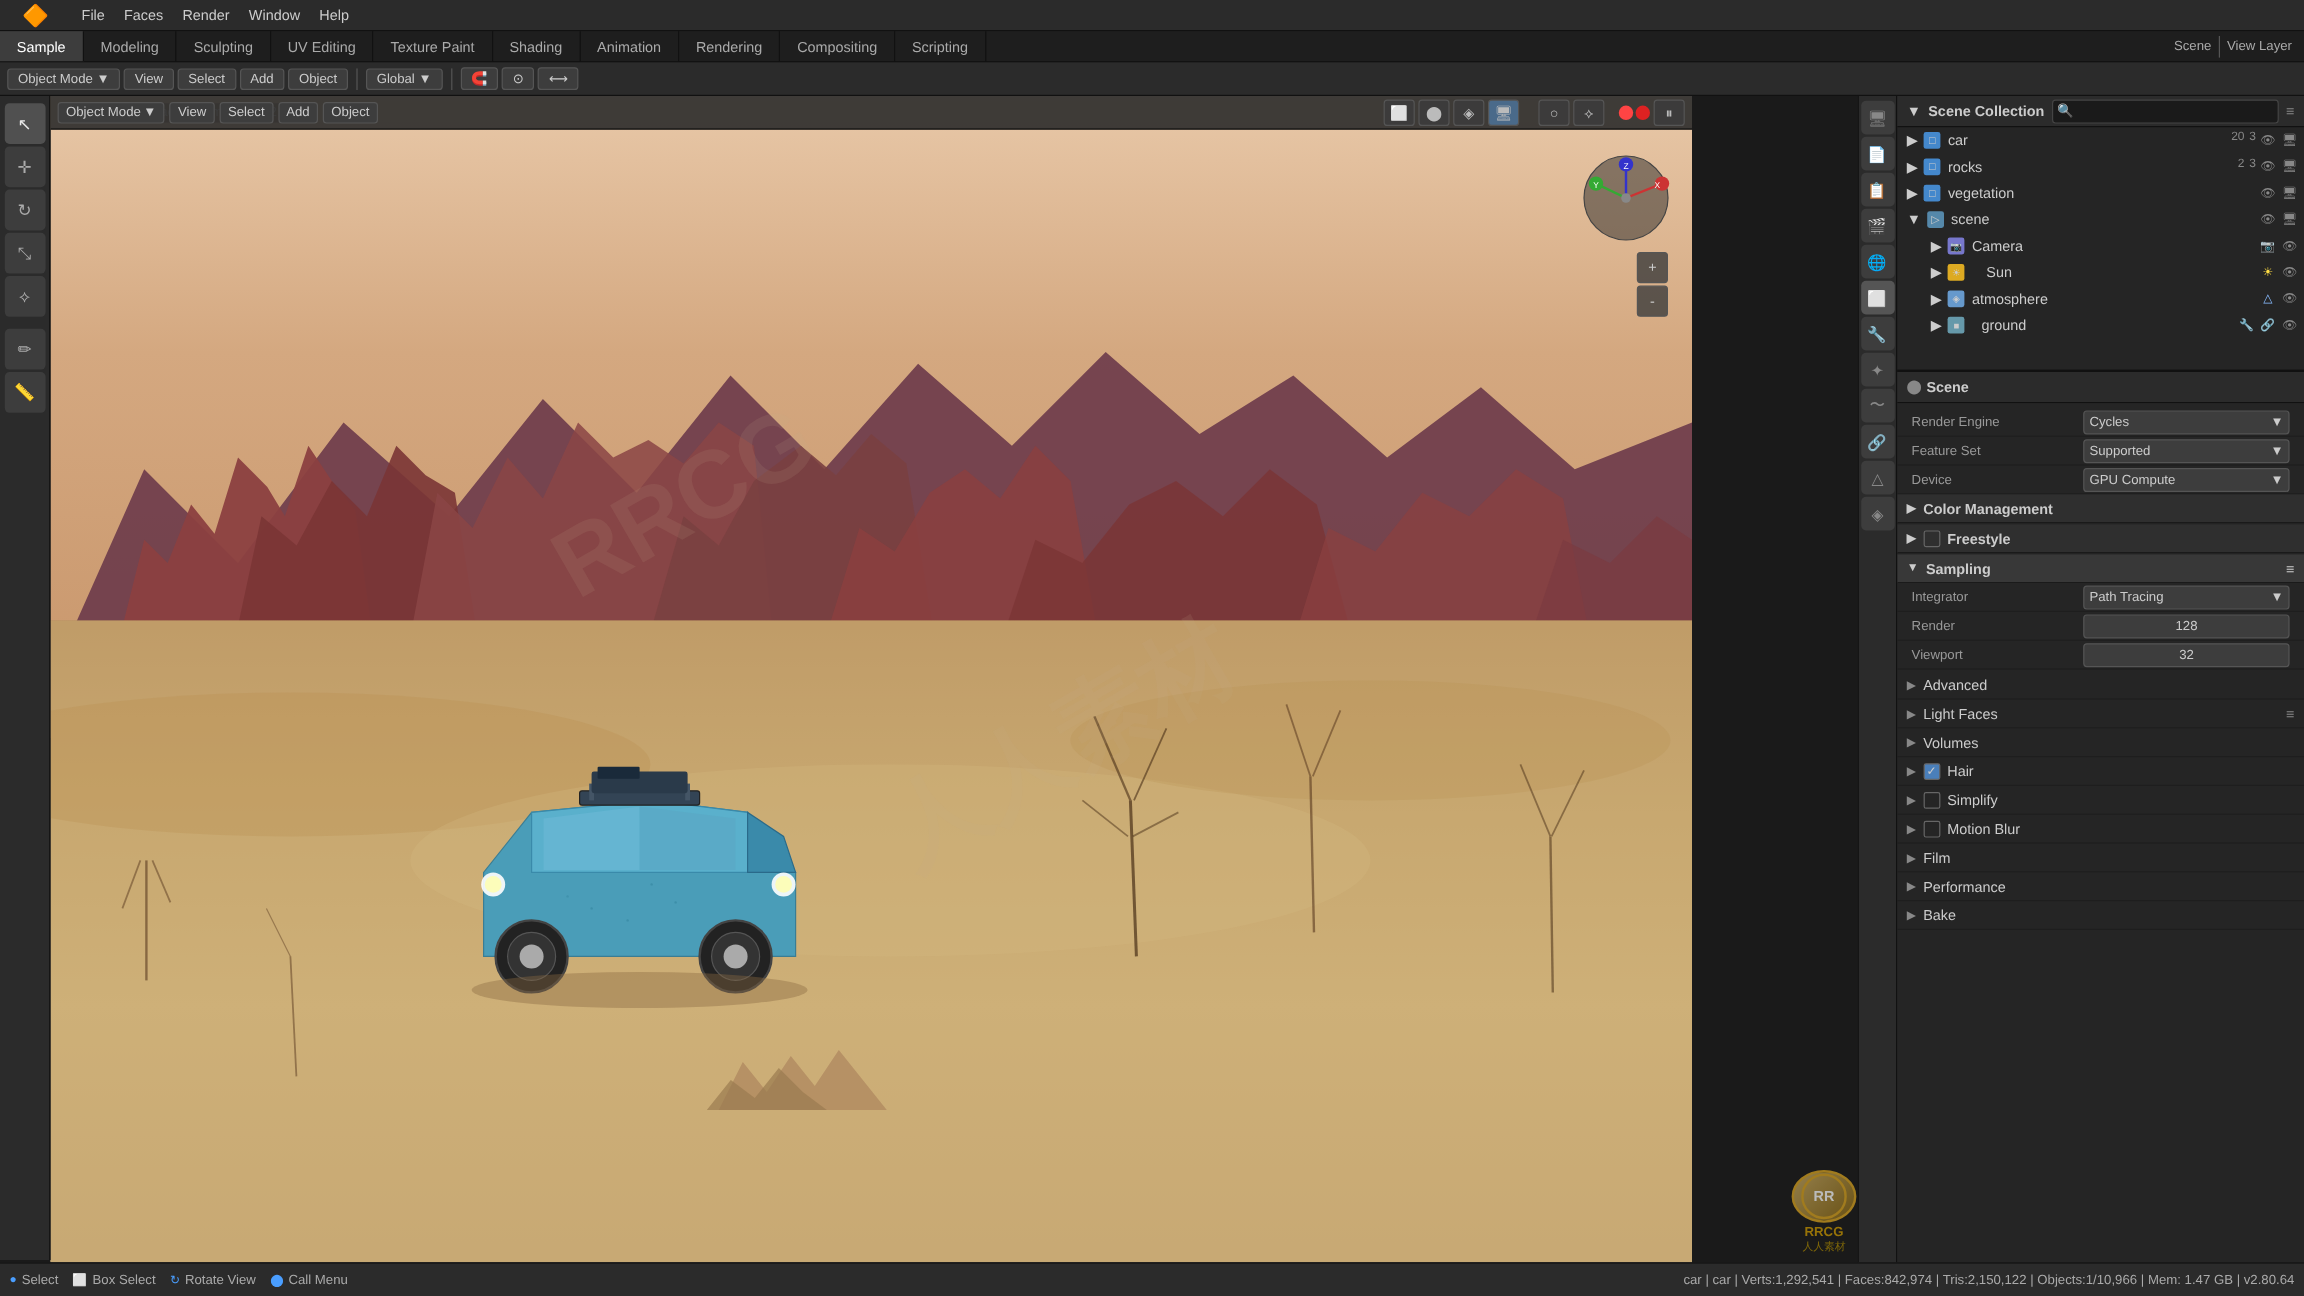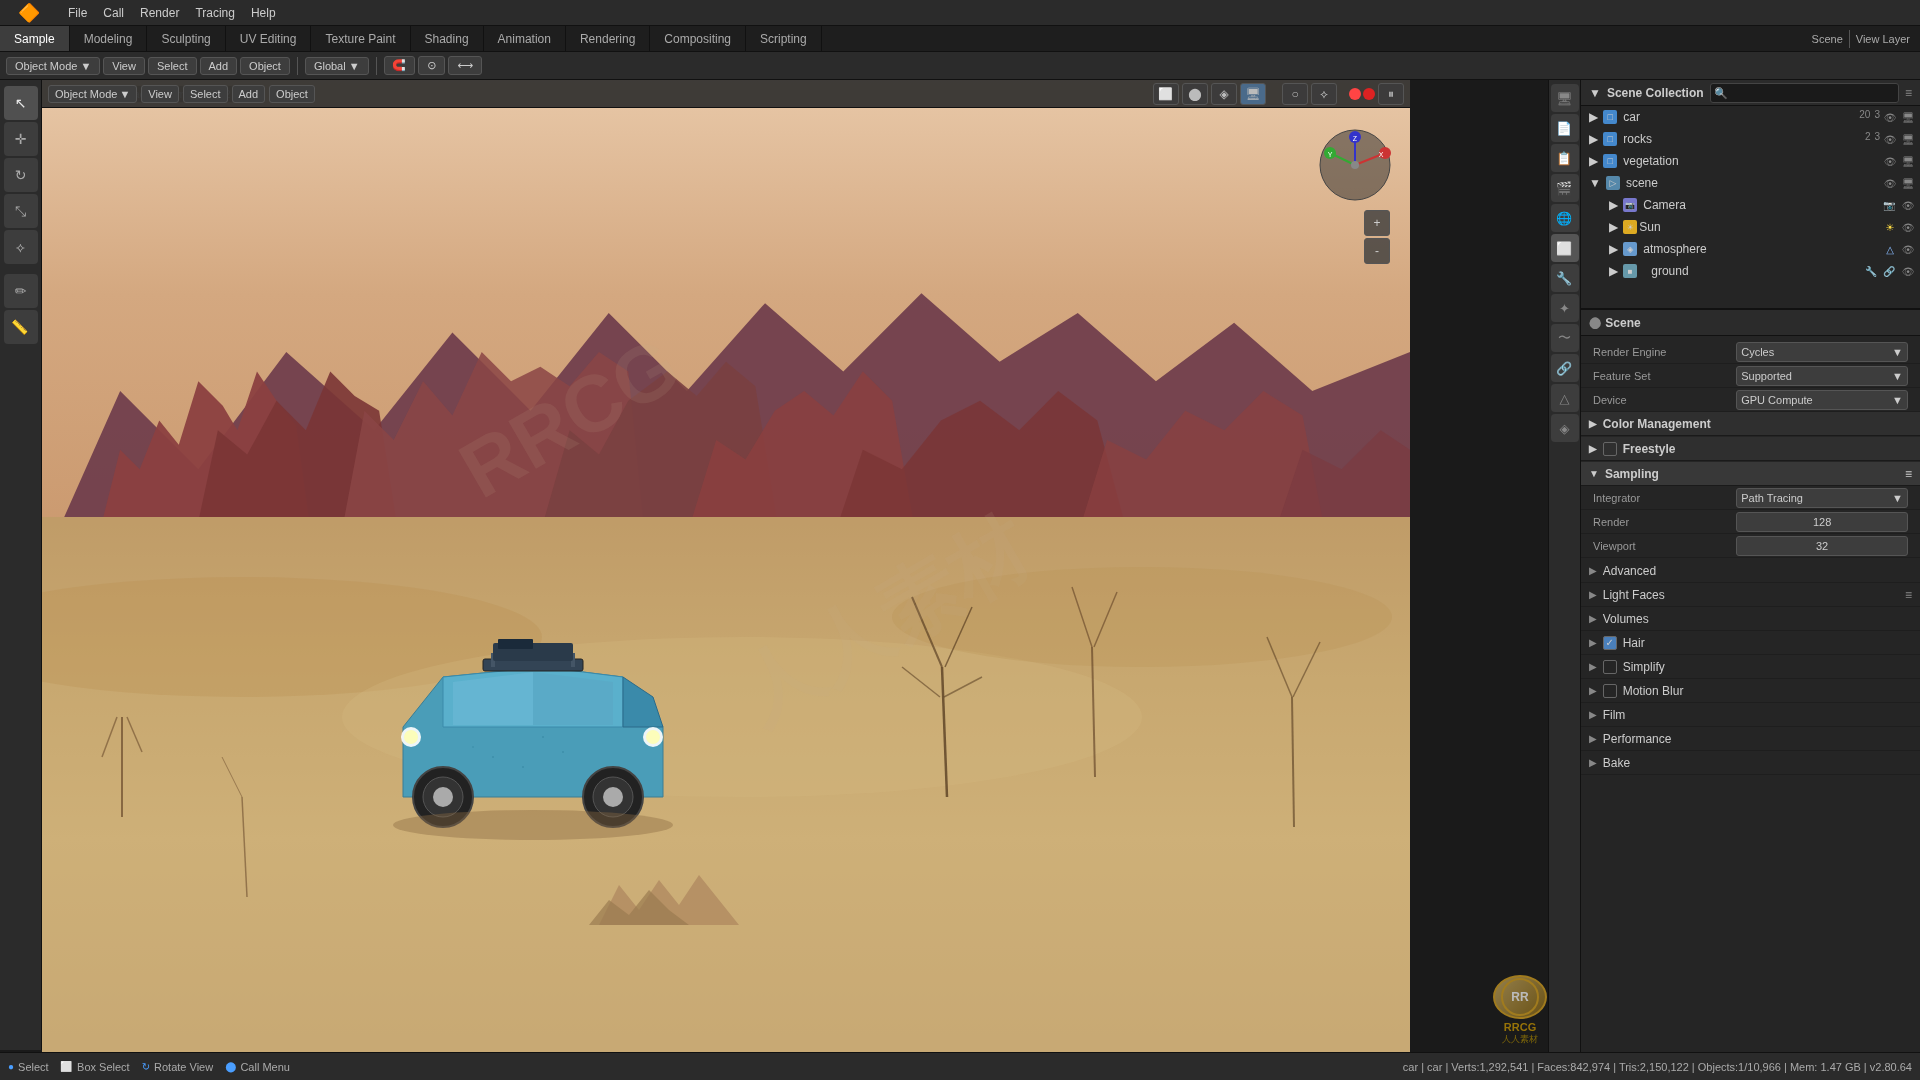--- a/index.html
+++ b/index.html
@@ -528,23 +528,23 @@
       display: flex; align-items: center; justify-content: center;
       font-size: 10px; color: #888; cursor: pointer;
     }
   </style>
 </head>
 <body>
 
 <div id="top-menu">
   <div style="width:60px; display:flex; align-items:center; justify-content:center; font-size:18px; color:#e67e00;">🔶</div>
   <div class="menu-item">File</div>
-  <div class="menu-item">Call</div>
+  <div class="menu-item">Faces</div>
   <div class="menu-item">Render</div>
-  <div class="menu-item">Tracing</div>
+  <div class="menu-item">Window</div>
   <div class="menu-item">Help</div>
 </div>
 
 <div id="workspace-tabs">
   <div class="workspace-tab active">Sample</div>
   <div class="workspace-tab">Modeling</div>
   <div class="workspace-tab">Sculpting</div>
   <div class="workspace-tab">UV Editing</div>
   <div class="workspace-tab">Texture Paint</div>
   <div class="workspace-tab">Shading</div>
@@ -853,21 +853,21 @@
       <span style="margin-left:4px;">Camera</span>
       <div class="out-right-icons">
         <span class="out-icon-sm" style="color:#aaaaff;">📷</span>
         <span class="out-icon-sm">👁</span>
       </div>
     </div>
 
     <div class="outliner-item" style="padding-left:24px;">
       <span style="margin-left:4px;">▶</span>
       <span style="margin-left:3px; width:14px; height:14px; background:#ddaa22; display:inline-flex; align-items:center; justify-content:center; font-size:8px; border-radius:2px;">☀</span>
-      <span style="margin-left:0;">Sun</span>
+      <span style="margin-left:16px;">Sun</span>
       <div class="out-right-icons">
         <span class="out-icon-sm" style="color:#ffdd44;">☀</span>
         <span class="out-icon-sm">👁</span>
       </div>
     </div>
 
     <div class="outliner-item" style="padding-left:24px;">
       <span style="margin-left:4px;">▶</span>
       <span style="margin-left:3px; width:14px; height:14px; background:#6699cc; display:inline-flex; align-items:center; justify-content:center; font-size:8px; border-radius:2px;">◈</span>
       <span style="margin-left:4px;">atmosphere</span>

